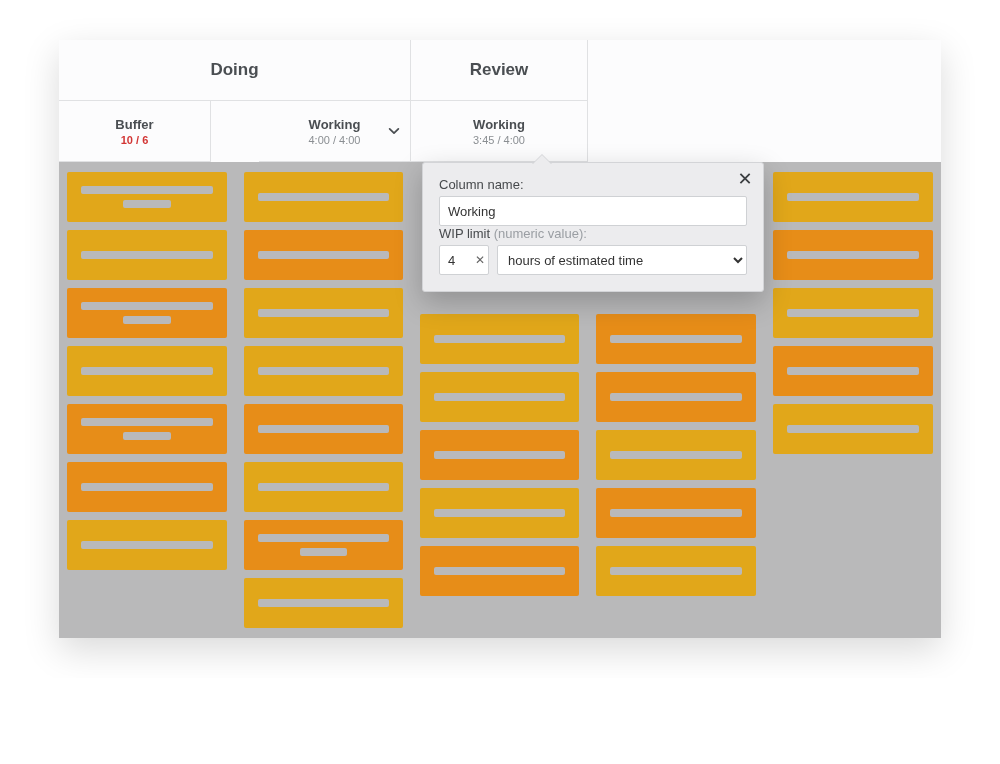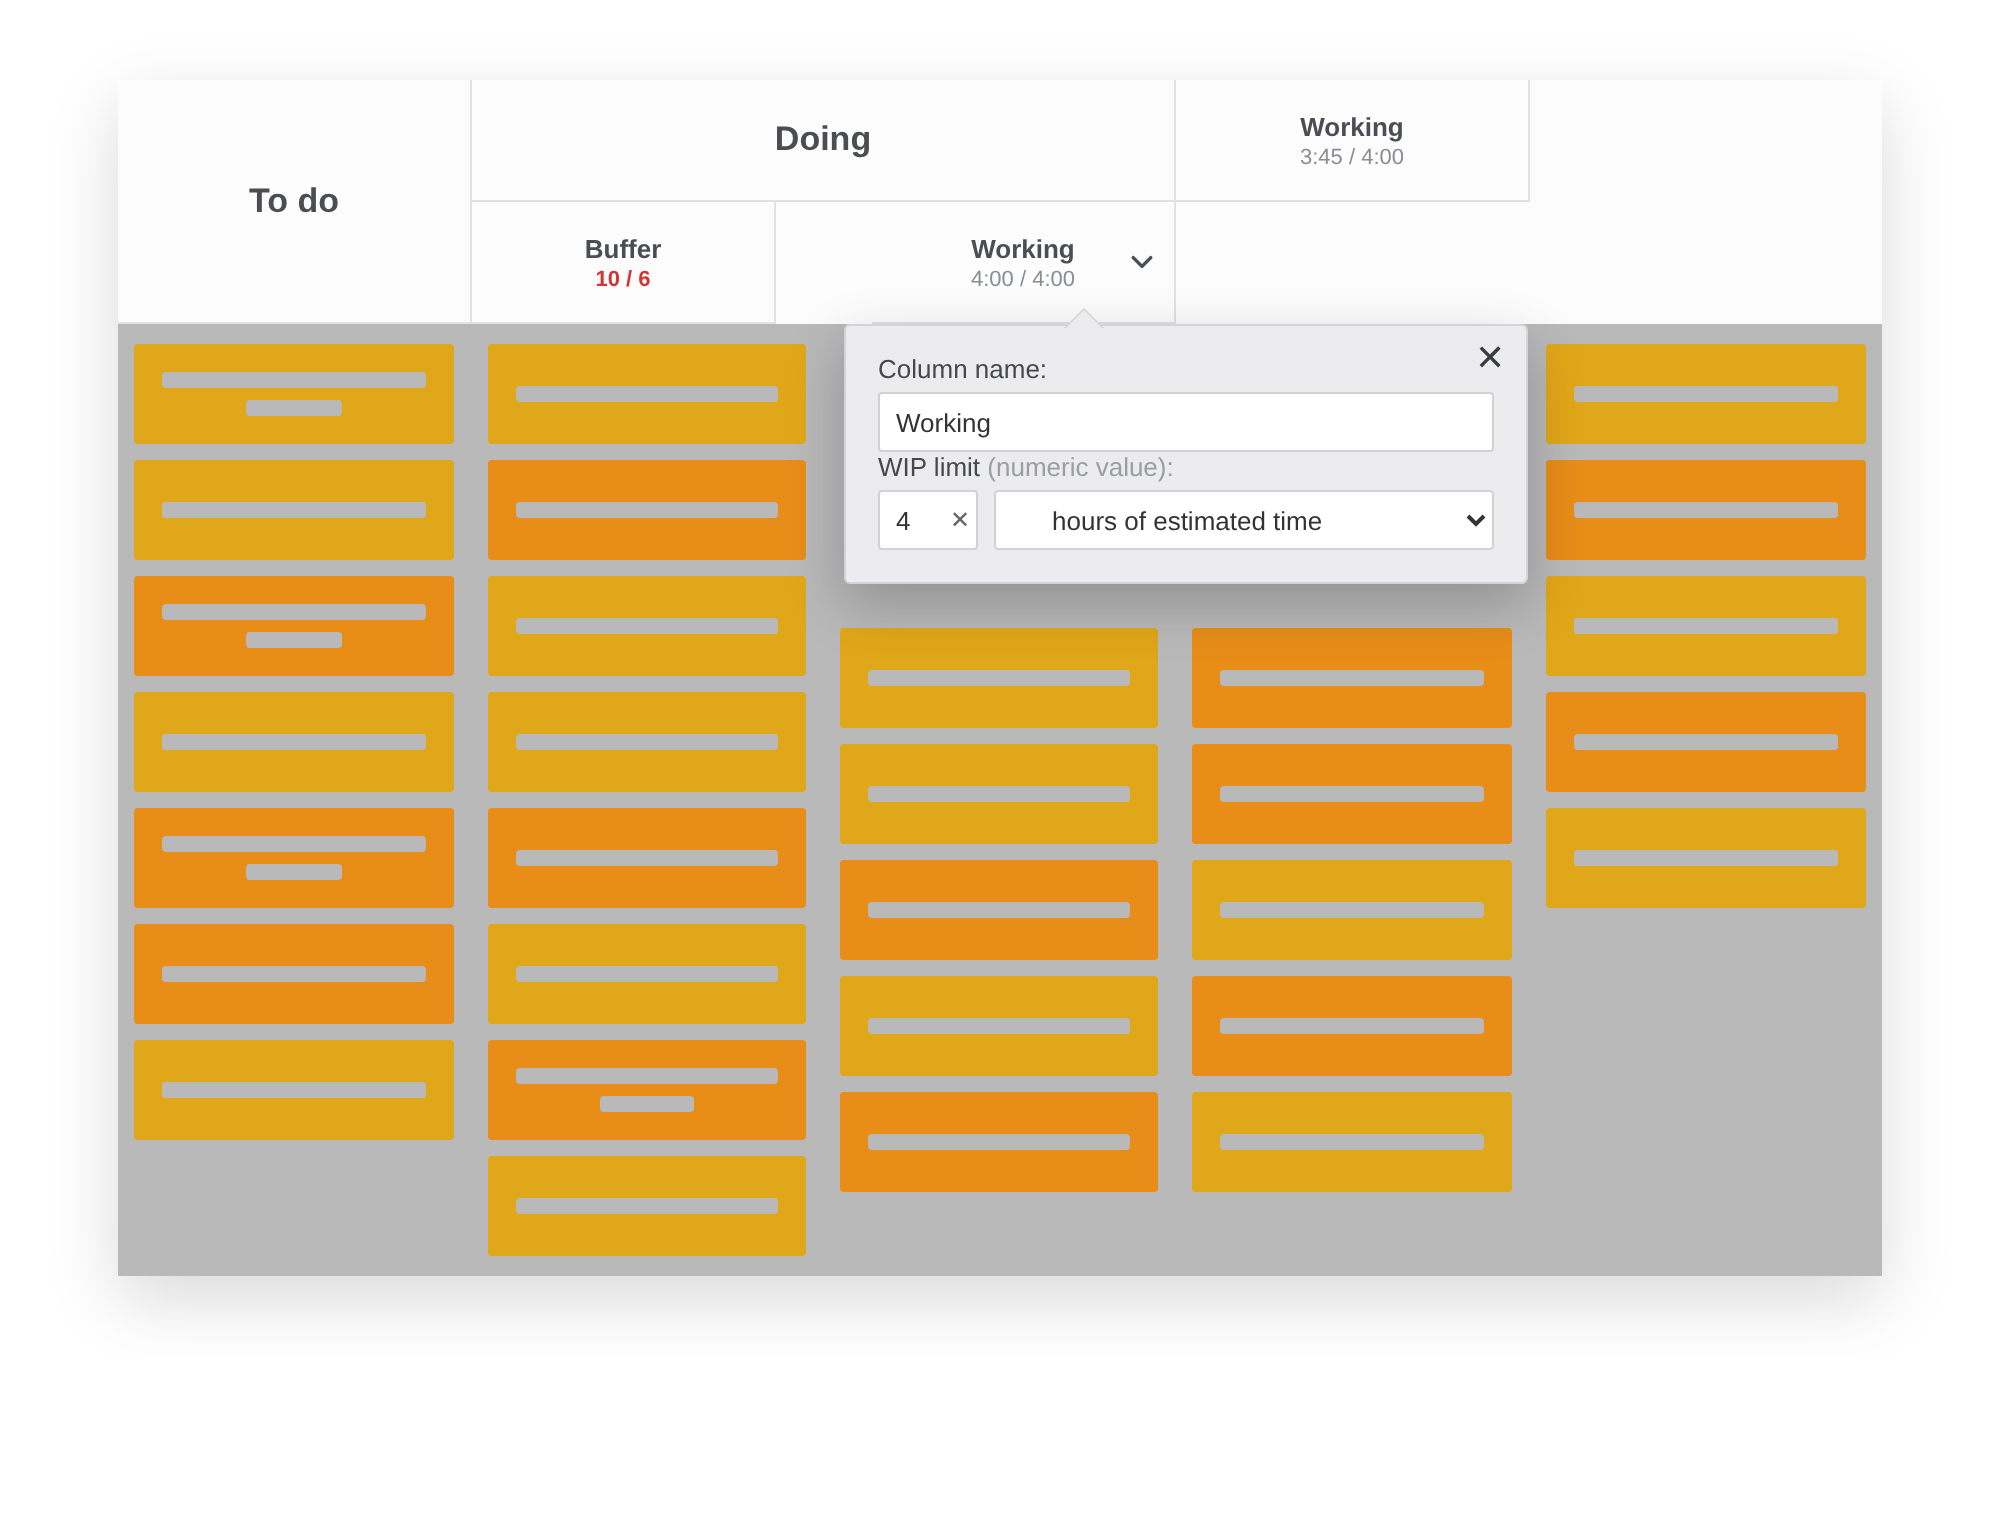--- a/index.html
+++ b/index.html
@@ -119,34 +119,33 @@
   }
   .popover .wip-num-wrap .clear {
     position:absolute; right:4px; top:50%; transform:translateY(-50%);
     font-size:12px; color:#666; cursor:pointer;
     background:none; border:none;
   }
   .popover select {
     flex:1; height:30px;
     border:1px solid #cfd1d4;
     background:#fff;
-    font-size:13px; padding:0 24px;
+    font-size:13px; padding:0 6px;
     border-radius:2px;
     color:#333;
   }
   .popover .row2 { }
 </style>
 </head>
 <body>
 
 <div class="board-wrap" id="board">
 
   <div style="display:flex; background:#fcfcfd;">
 
-    <div class="h1-col" style="width:177px; height:122px; border-right:1px solid #e0e1e3; border-bottom:1px solid #e0e1e3;">To do</div>
 
     <div style="width:352px; display:flex; flex-direction:column;">
       <div class="h1-col" style="height:61px; border-right:1px solid #e0e1e3; border-bottom:1px solid #e0e1e3;">Doing</div>
       <div style="display:flex; height:61px;gap:48px;">
         <div class="h2-col" style="width:176px; border-right:1px solid #e0e1e3; border-bottom:1px solid #e0e1e3;">
           <span class="sub-label">Buffer</span>
           <span class="sub-meta over">10 / 6</span>
         </div>
         <div class="h2-col" style="width:176px; border-right:1px solid #e0e1e3; border-bottom:1px solid #e0e1e3;">
           <span class="sub-label">Working</span>
@@ -154,20 +153,21 @@
           <span class="chev">
             <svg viewBox="0 0 16 16">
                 <path d="M3 5.5l5 5 5-5" fill="none" stroke="currentColor" stroke-width="2" stroke-linecap="round" stroke-linejoin="round"></path>
               </svg>
           </span>
         </div>
       </div>
     </div>
 
     <div style="width:177px; display:flex; flex-direction:column;">
+      <div class="h1-col" style="height:61px; border-right:1px solid #e0e1e3; border-bottom:1px solid #e0e1e3;">Review</div>
       <div class="h2-col" style="height:61px; border-right:1px solid #e0e1e3; border-bottom:1px solid #e0e1e3;">
         <span class="sub-label">Working</span>
         <span class="sub-meta">3:45 / 4:00</span>
       </div>
     </div>
 
   </div>
 
   <div class="body-row">
     <div class="lane" style="width:177px;" id="lane-todo">

